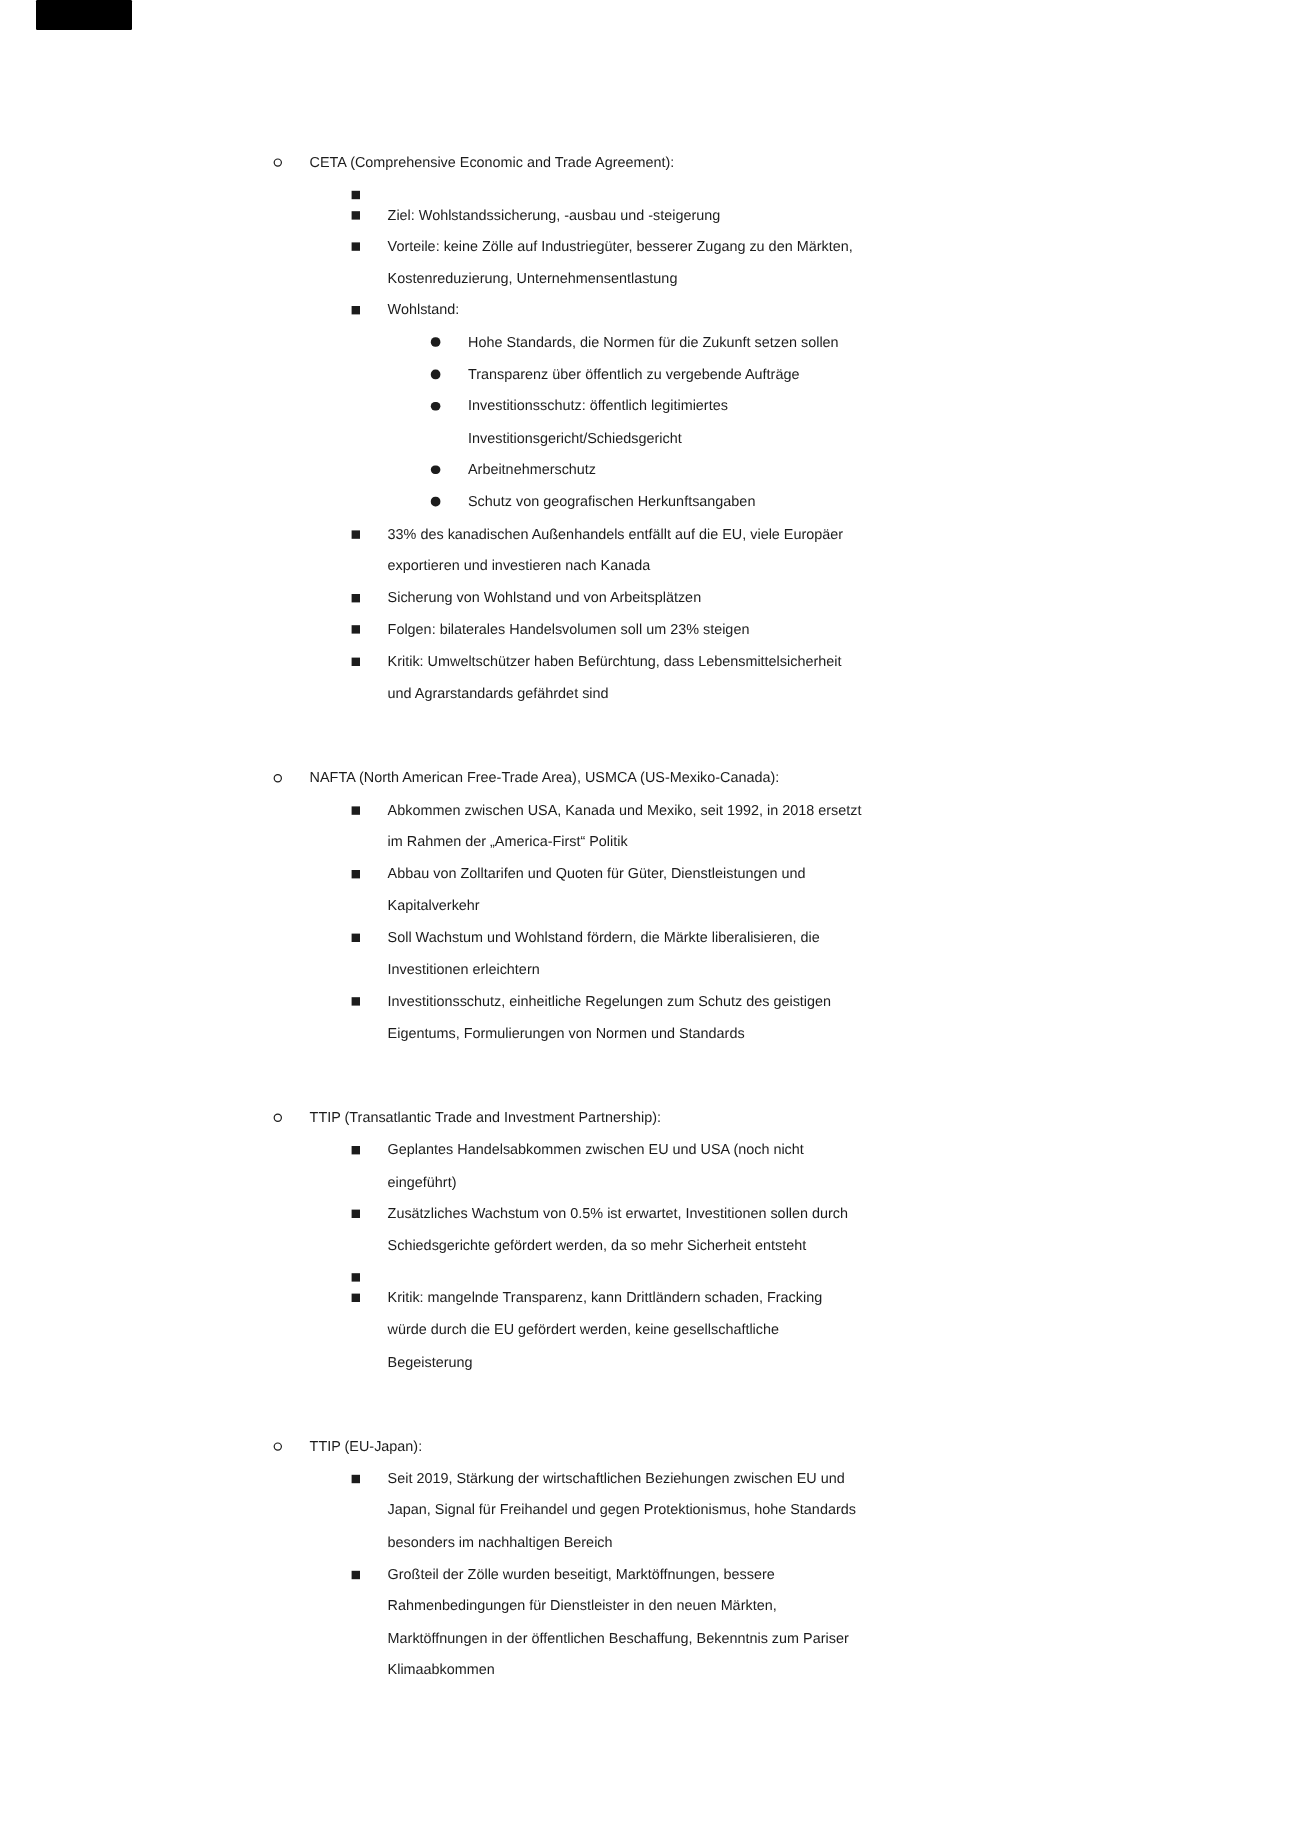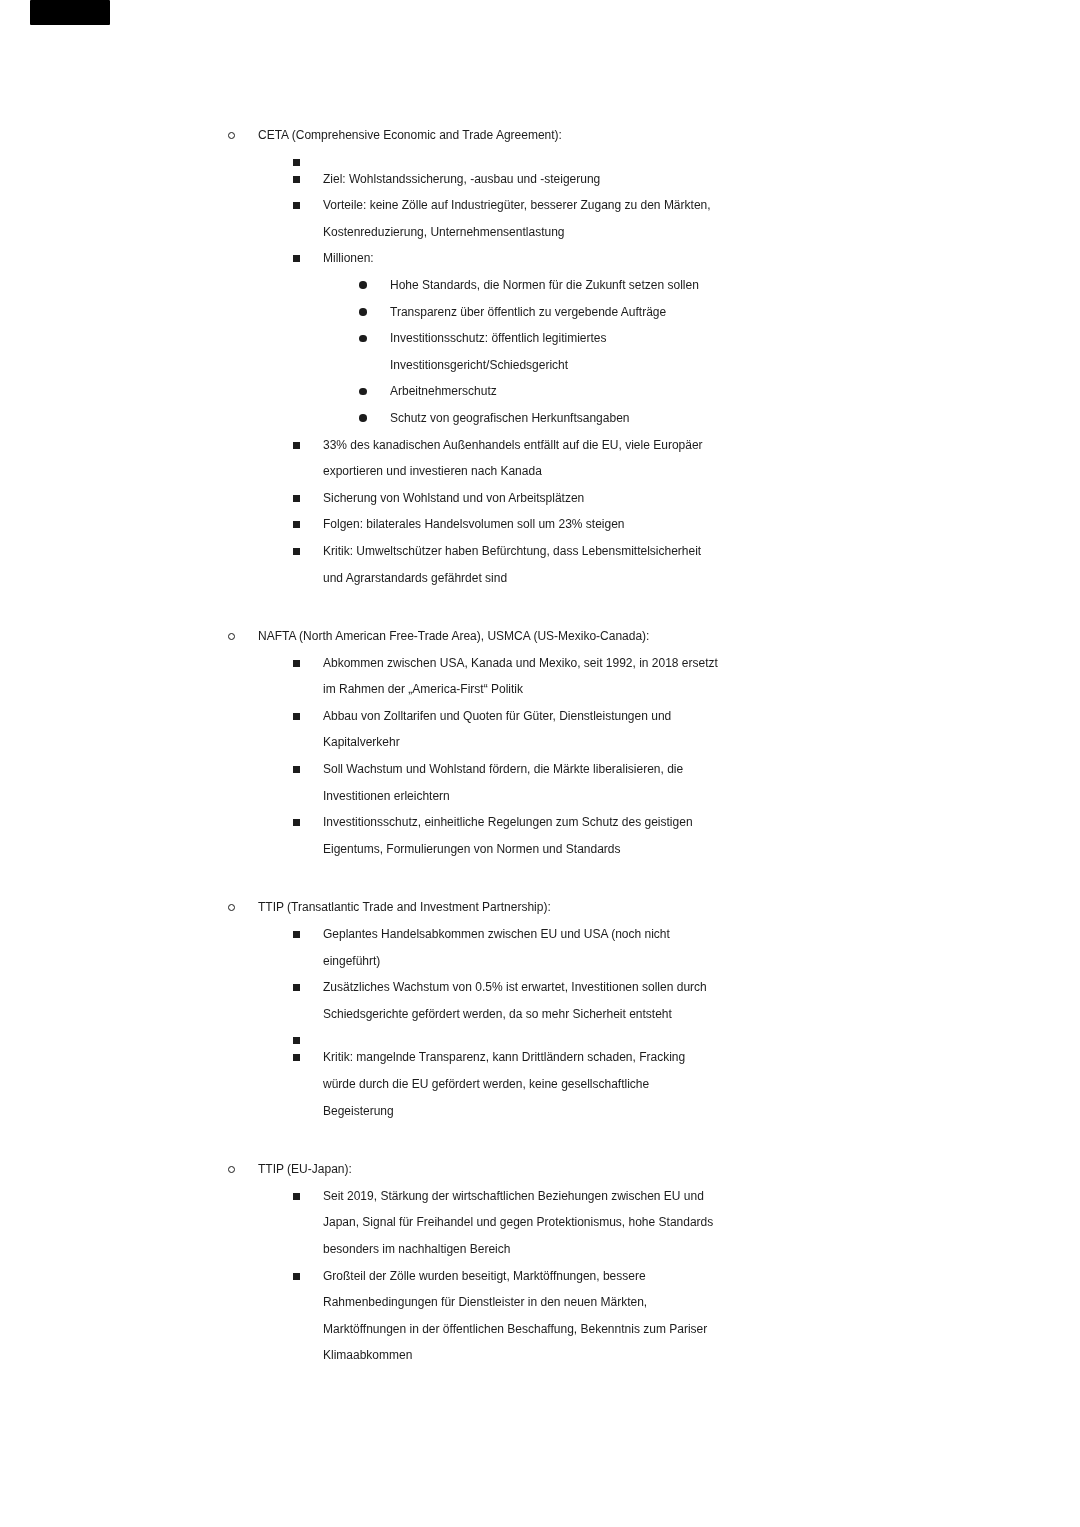--- a/index.html
+++ b/index.html
@@ -16,21 +16,21 @@
     left: 30px; top: 0;
     width: 80px; height: 25px;
     border-radius: 1px;
   }
   .doc {
     position: relative;
     padding: 122px 40px 0 222px;
     font-size: 12px;
     line-height: 26.6px;
   }
-  .section + .section { margin-top: 32px; }
+  .section + .section { margin-top: 44px; }
   .row { display: flex; align-items: flex-start; }
   .row .txt {
     white-space: pre-line;
     flex: 0 1 auto;
   }
   
   .h-row .mcell { flex: 0 0 36px; }
   .m-circle {
     display: block;
     width: 7px; height: 7px;
@@ -86,21 +86,21 @@
     <span class="mcell">
           <span class="m-square"></span>
         </span>
     <span class="txt">Vorteile: keine Zölle auf Industriegüter, besserer Zugang zu den Märkten,
 Kostenreduzierung, Unternehmensentlastung</span>
   </div>
       <div class="row l2">
     <span class="mcell">
           <span class="m-square"></span>
         </span>
-    <span class="txt">Millionen:</span>
+    <span class="txt">Wohlstand:</span>
   </div>
       <div class="row l3">
     <span class="mcell">
           <span class="m-dot"></span>
         </span>
     <span class="txt">Hohe Standards, die Normen für die Zukunft setzen sollen</span>
   </div>
       <div class="row l3">
     <span class="mcell">
           <span class="m-dot"></span>

